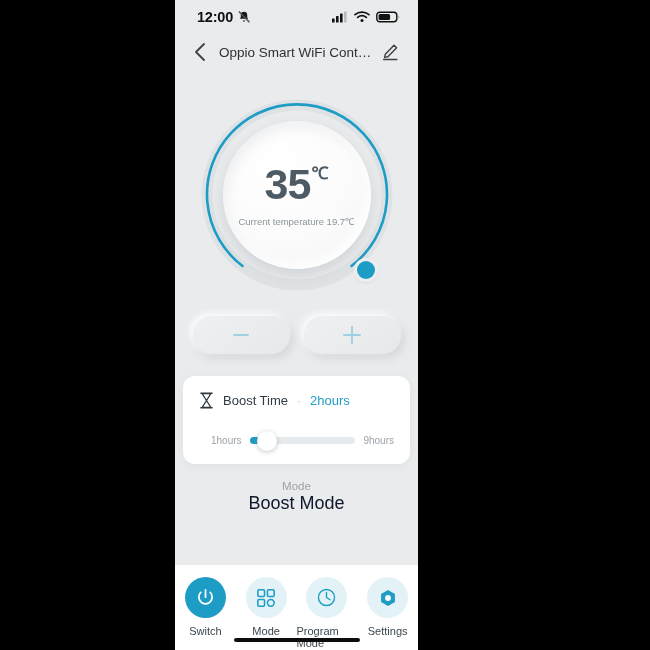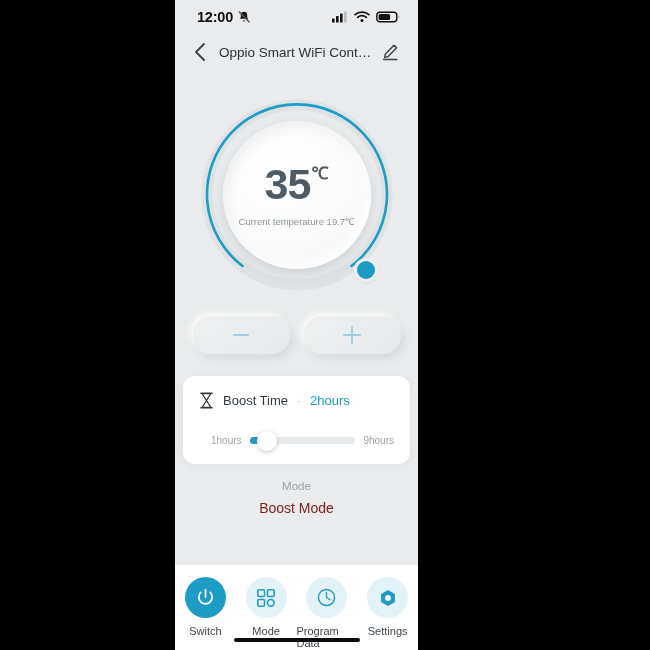--- a/index.html
+++ b/index.html
@@ -191,21 +191,21 @@
     box-shadow: 0 1px 5px rgba(120,130,140,0.45);
     cursor: pointer;
   }
 
   
   .mode-block {
     text-align: center;
     margin-top: 16px;
   }
   .mode-label { font-size: 11.5px; color: #9aa3a9; }
-  .mode-value { font-size: 14px; color: #7f1d1d; margin-top: 8px; }
+  .mode-value { font-size: 18px; color: #0f172a; margin-top: 1px; }
 
   
   .bottom-nav {
     position: absolute;
     left: 0; right: 0; bottom: 0;
     height: 85px;
     background: #fff;
     display: flex;
     align-items: flex-start;
     justify-content: space-around;
@@ -371,21 +371,21 @@
         <div class="nav-text">Mode</div>
       </div>
 
       <div class="nav-item">
         <div class="nav-circle">
           <svg width="21" height="21" viewBox="0 0 24 24">
             <circle cx="12" cy="12" r="9.2" fill="none" stroke="#1d9cc5" stroke-width="1.6"></circle>
             <path d="M12 6.4 V 12 L 16 14.6" fill="none" stroke="#1d9cc5" stroke-width="1.6" stroke-linecap="round" stroke-linejoin="round"></path>
           </svg>
         </div>
-        <div class="nav-text">Program Data</div>
+        <div class="nav-text">Program Mode</div>
       </div>
 
       <div class="nav-item">
         <div class="nav-circle">
           <svg width="20" height="20" viewBox="0 0 24 24">
             <polygon points="12,2.4 20.3,7.2 20.3,16.8 12,21.6 3.7,16.8 3.7,7.2" fill="#1d9cc5"></polygon>
             <circle cx="12" cy="12" r="3.5" fill="#ffffff"></circle>
           </svg>
         </div>
         <div class="nav-text">Settings</div>

